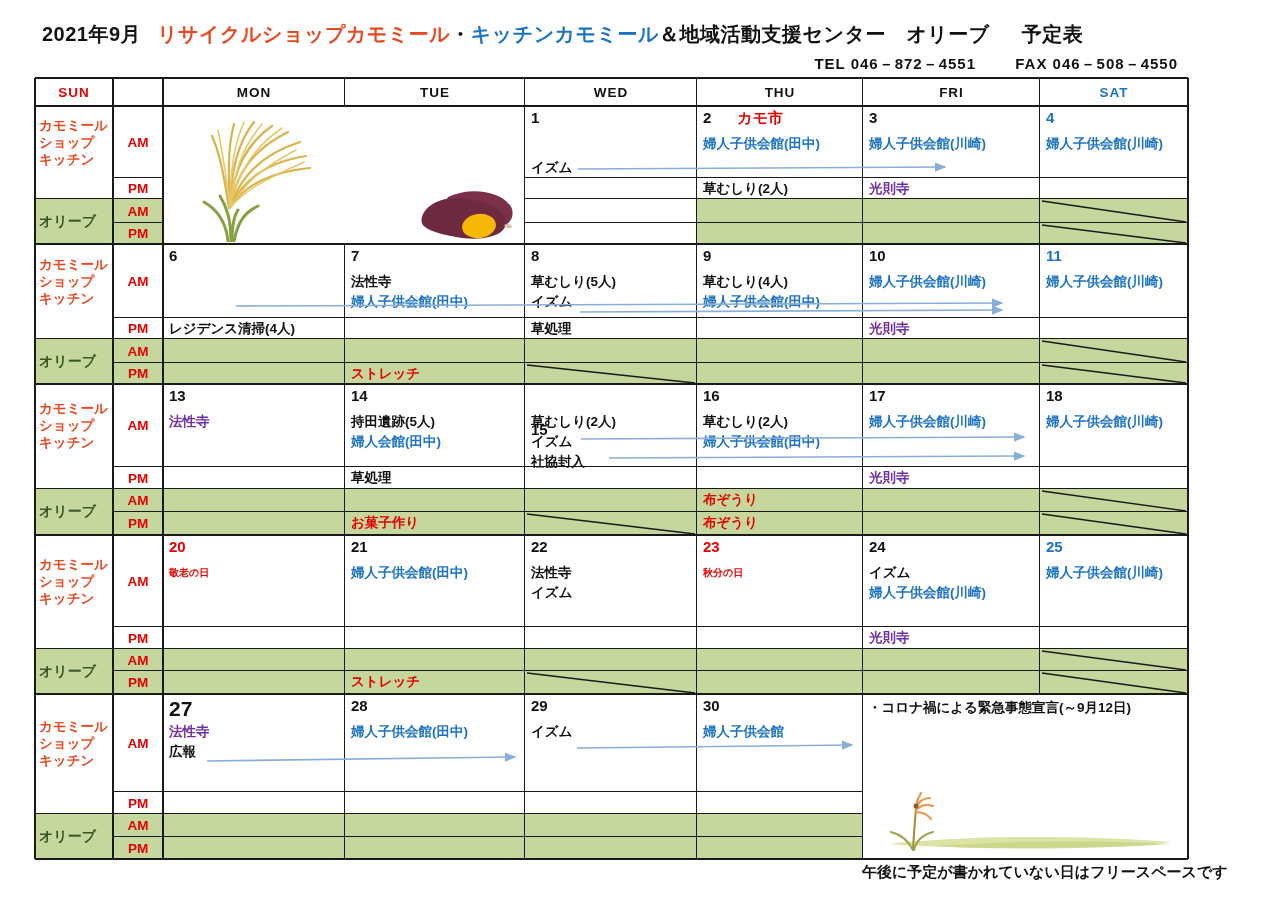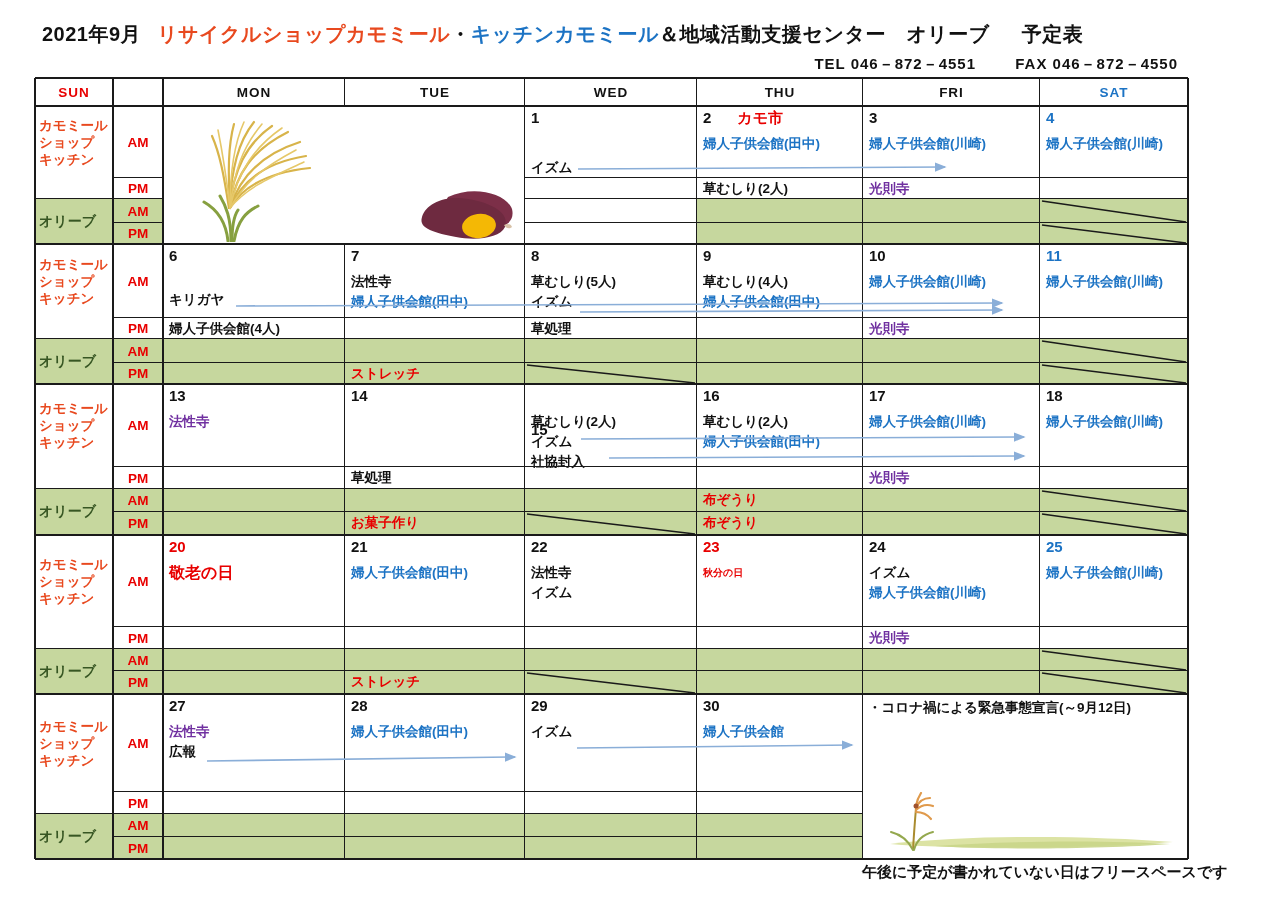--- a/index.html
+++ b/index.html
@@ -18,21 +18,21 @@
 </style>
 </head>
 <body>
 
 <div id="page-title">
   <span id="title-month">2021年9月</span><span style="color:#e8491f;">リサイクルショップカモミール</span><span>・</span><span style="color:#1c73c4;">キッチンカモミール</span><span>＆地域活動支援センター　オリーブ</span><span id="title-suffix">予定表</span>
 </div>
 
 <div id="contact-line">
   <span>TEL 046－872－4551</span>
-  <span>FAX 046－872－4550</span>
+  <span>FAX 046－508－4550</span>
 </div>
 
 <div id="calendar">
     <div style="position: absolute; left: 35px; top: 199px; width: 128px; height: 45px; background: rgb(198, 215, 158);"></div>
     <div style="position: absolute; left: 697px; top: 199px; width: 491px; height: 45px; background: rgb(198, 215, 158);"></div>
     <div style="position: absolute; left: 35px; top: 339px; width: 1153px; height: 45px; background: rgb(198, 215, 158);"></div>
     <div style="position: absolute; left: 35px; top: 489px; width: 1153px; height: 46px; background: rgb(198, 215, 158);"></div>
     <div style="position: absolute; left: 35px; top: 649px; width: 1153px; height: 45px; background: rgb(198, 215, 158);"></div>
     <div style="position: absolute; left: 35px; top: 814px; width: 828px; height: 45px; background: rgb(198, 215, 158);"></div>
     <div style="position: absolute; left: 35px; top: 78px; width: 78px; height: 28px; color: rgb(232, 0, 0); display: flex; align-items: center; justify-content: center; font-size: 13.5px; font-weight: 700; letter-spacing: 1px;">SUN</div>
@@ -106,24 +106,21 @@
     <div style="position: absolute; left: 869px; top: 180px; width: 167px; height: 19px; font-weight: 600; font-size: 13.5px; color: rgb(112, 48, 160);">光則寺</div>
     <div style="position: absolute; left: 1046px; top: 109px; width: 138px; height: 20px; display: flex; gap: 26px; font-size: 15px; font-weight: 700;">
       <span style="color: rgb(28, 115, 196);">4</span>
     </div>
     <div style="position: absolute; left: 1046px; top: 134px; width: 138px; height: 44px; line-height: 20px; font-size: 13.5px; font-weight: 600;">
       <div style="color: rgb(28, 115, 196);">婦人子供会館(川崎)</div>
     </div>
     <div style="position: absolute; left: 169px; top: 247px; width: 172px; height: 20px; display: flex; gap: 26px; font-size: 15px; font-weight: 700;">
       <span style="color: rgb(17, 17, 17);">6</span>
     </div>
-    <div style="position: absolute; left: 169px; top: 290px; width: 172px; height: 28px; line-height: 20px; font-size: 13.5px; font-weight: 600;">
-      <div style="color: rgb(17, 17, 17);">キリガヤ</div>
-    </div>
-    <div style="position: absolute; left: 169px; top: 320px; width: 172px; height: 19px; font-weight: 600; font-size: 13.5px; color: rgb(17, 17, 17);">婦人子供会館(4人)</div>
+    <div style="position: absolute; left: 169px; top: 320px; width: 172px; height: 19px; font-weight: 600; font-size: 13.5px; color: rgb(17, 17, 17);">レジデンス清掃(4人)</div>
     <div style="position: absolute; left: 351px; top: 247px; width: 170px; height: 20px; display: flex; gap: 26px; font-size: 15px; font-weight: 700;">
       <span style="color: rgb(17, 17, 17);">7</span>
     </div>
     <div style="position: absolute; left: 351px; top: 272px; width: 170px; height: 46px; line-height: 20px; font-size: 13.5px; font-weight: 600;">
       <div style="color: rgb(17, 17, 17);">法性寺</div>
       <div style="color: rgb(28, 115, 196);">婦人子供会館(田中)</div>
     </div>
     <div style="position: absolute; left: 351px; top: 365px; width: 170px; height: 19px; font-weight: 600; font-size: 13.5px; color: rgb(232, 0, 0);">ストレッチ</div>
     <div style="position: absolute; left: 531px; top: 247px; width: 162px; height: 20px; display: flex; gap: 26px; font-size: 15px; font-weight: 700;">
       <span style="color: rgb(17, 17, 17);">8</span>
@@ -154,20 +151,24 @@
       <div style="color: rgb(28, 115, 196);">婦人子供会館(川崎)</div>
     </div>
     <div style="position: absolute; left: 169px; top: 387px; width: 172px; height: 20px; display: flex; gap: 26px; font-size: 15px; font-weight: 700;">
       <span style="color: rgb(17, 17, 17);">13</span>
     </div>
     <div style="position: absolute; left: 169px; top: 412px; width: 172px; height: 55px; line-height: 20px; font-size: 13.5px; font-weight: 600;">
       <div style="color: rgb(112, 48, 160);">法性寺</div>
     </div>
     <div style="position: absolute; left: 351px; top: 387px; width: 170px; height: 20px; display: flex; gap: 26px; font-size: 15px; font-weight: 700;">
       <span style="color: rgb(17, 17, 17);">14</span>
+    </div>
+    <div style="position: absolute; left: 351px; top: 412px; width: 170px; height: 55px; line-height: 20px; font-size: 13.5px; font-weight: 600;">
+      <div style="color: rgb(17, 17, 17);">持田遺跡(5人)</div>
+      <div style="color: rgb(28, 115, 196);">婦人会館(田中)</div>
     </div>
     <div style="position: absolute; left: 351px; top: 469px; width: 170px; height: 20px; font-weight: 600; font-size: 13.5px; color: rgb(17, 17, 17);">草処理</div>
     <div style="position: absolute; left: 351px; top: 514px; width: 170px; height: 21px; font-weight: 600; font-size: 13.5px; color: rgb(232, 0, 0);">お菓子作り</div>
     <div style="position: absolute; left: 531px; top: 387px; width: 162px; height: 20px; display: flex; gap: 26px; font-size: 15px; font-weight: 700; margin-top: 34px;">
       <span style="color: rgb(17, 17, 17);">15</span>
     </div>
     <div style="position: absolute; left: 531px; top: 412px; width: 162px; height: 55px; line-height: 20px; font-size: 13.5px; font-weight: 600;">
       <div style="color: rgb(17, 17, 17);">草むしり(2人)</div>
       <div style="color: rgb(17, 17, 17);">イズム</div>
       <div style="color: rgb(17, 17, 17);">社協封入</div>
@@ -190,21 +191,21 @@
     <div style="position: absolute; left: 869px; top: 469px; width: 167px; height: 20px; font-weight: 600; font-size: 13.5px; color: rgb(112, 48, 160);">光則寺</div>
     <div style="position: absolute; left: 1046px; top: 387px; width: 138px; height: 20px; display: flex; gap: 26px; font-size: 15px; font-weight: 700;">
       <span style="color: rgb(17, 17, 17);">18</span>
     </div>
     <div style="position: absolute; left: 1046px; top: 412px; width: 138px; height: 55px; line-height: 20px; font-size: 13.5px; font-weight: 600;">
       <div style="color: rgb(28, 115, 196);">婦人子供会館(川崎)</div>
     </div>
     <div style="position: absolute; left: 169px; top: 538px; width: 172px; height: 20px; display: flex; gap: 26px; font-size: 15px; font-weight: 700;">
       <span style="color: rgb(232, 0, 0);">20</span>
     </div>
-    <div style="position: absolute; left: 169px; top: 563px; width: 172px; height: 64px; line-height: 20px; font-size: 16px; font-weight: 600;">
+    <div style="position: absolute; left: 169px; top: 563px; width: 172px; height: 64px; line-height: 20px; font-size: 10px; font-weight: 600;">
       <div style="color: rgb(232, 0, 0);">敬老の日</div>
     </div>
     <div style="position: absolute; left: 351px; top: 538px; width: 170px; height: 20px; display: flex; gap: 26px; font-size: 15px; font-weight: 700;">
       <span style="color: rgb(17, 17, 17);">21</span>
     </div>
     <div style="position: absolute; left: 351px; top: 563px; width: 170px; height: 64px; line-height: 20px; font-size: 13.5px; font-weight: 600;">
       <div style="color: rgb(28, 115, 196);">婦人子供会館(田中)</div>
     </div>
     <div style="position: absolute; left: 351px; top: 673px; width: 170px; height: 21px; font-weight: 600; font-size: 13.5px; color: rgb(232, 0, 0);">ストレッチ</div>
     <div style="position: absolute; left: 531px; top: 538px; width: 162px; height: 20px; display: flex; gap: 26px; font-size: 15px; font-weight: 700;">
@@ -227,21 +228,21 @@
       <div style="color: rgb(17, 17, 17);">イズム</div>
       <div style="color: rgb(28, 115, 196);">婦人子供会館(川崎)</div>
     </div>
     <div style="position: absolute; left: 869px; top: 629px; width: 167px; height: 20px; font-weight: 600; font-size: 13.5px; color: rgb(112, 48, 160);">光則寺</div>
     <div style="position: absolute; left: 1046px; top: 538px; width: 138px; height: 20px; display: flex; gap: 26px; font-size: 15px; font-weight: 700;">
       <span style="color: rgb(28, 115, 196);">25</span>
     </div>
     <div style="position: absolute; left: 1046px; top: 563px; width: 138px; height: 64px; line-height: 20px; font-size: 13.5px; font-weight: 600;">
       <div style="color: rgb(28, 115, 196);">婦人子供会館(川崎)</div>
     </div>
-    <div style="position: absolute; left: 169px; top: 697px; width: 172px; height: 20px; display: flex; gap: 26px; font-size: 15px; font-weight: 700;">
+    <div style="position: absolute; left: 169px; top: 697px; width: 172px; height: 20px; display: flex; gap: 26px; font-size: 21px; font-weight: 700;">
       <span style="color: rgb(17, 17, 17);">27</span>
     </div>
     <div style="position: absolute; left: 169px; top: 722px; width: 172px; height: 70px; line-height: 20px; font-size: 13.5px; font-weight: 600;">
       <div style="color: rgb(112, 48, 160);">法性寺</div>
       <div style="color: rgb(17, 17, 17);">広報</div>
     </div>
     <div style="position: absolute; left: 351px; top: 697px; width: 170px; height: 20px; display: flex; gap: 26px; font-size: 15px; font-weight: 700;">
       <span style="color: rgb(17, 17, 17);">28</span>
     </div>
     <div style="position: absolute; left: 351px; top: 722px; width: 170px; height: 70px; line-height: 20px; font-size: 13.5px; font-weight: 600;">

